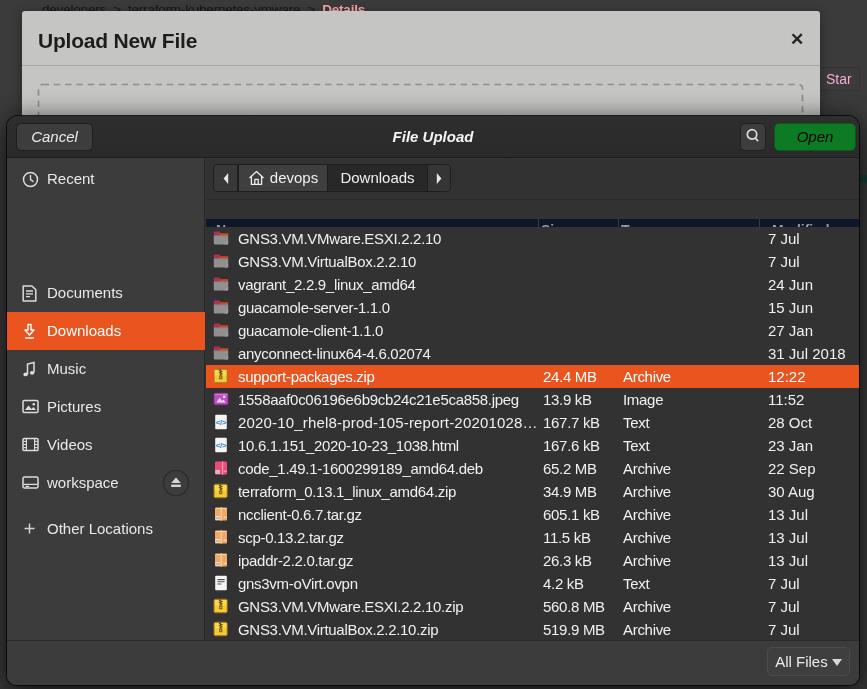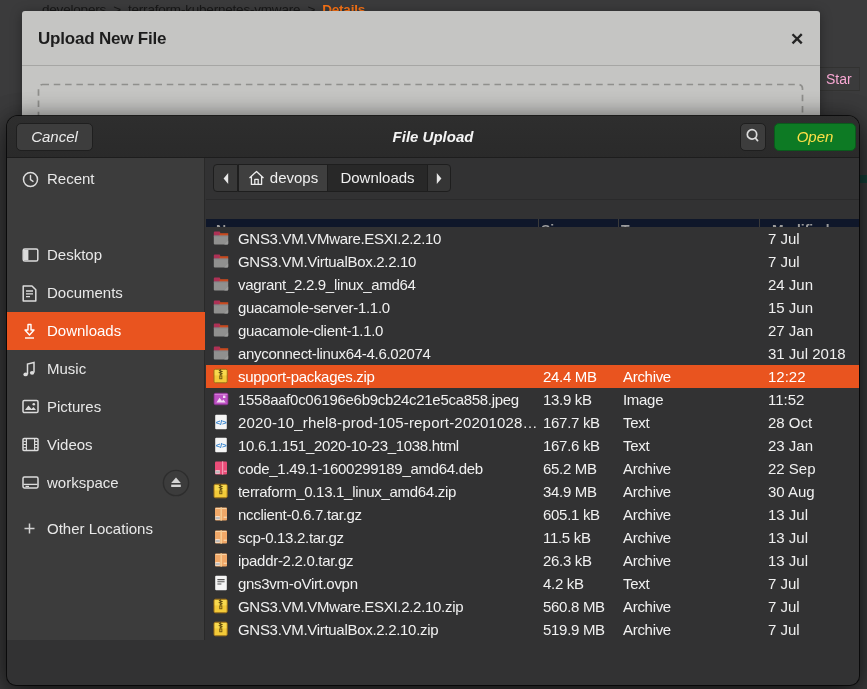--- a/index.html
+++ b/index.html
@@ -2,40 +2,40 @@
 <html><head>
 <meta charset="utf-8">
 <style>
   * { margin:0; padding:0; box-sizing:border-box; }
   html,body { width:867px; height:689px; overflow:hidden; }
   body { background:#3b3b3c; font-family:"Liberation Sans",sans-serif; position:relative; }
   .abs { position:absolute; }
 
   
   .crumb { left:42px; top:3px; height:14px; line-height:14px; font-size:13.5px; color:#181818; letter-spacing:-0.2px; }
-  .crumb b { color:#f97316;text-align:right; }
+  .crumb b { color:#fca5a5;text-align:right; }
   .starcell { left:819px; top:67px; width:41px; height:24px; border-top:1px solid #323231; border-bottom:1px solid #323231; border-right:1px solid #343433; color:#f9a8d4; font-size:14px; line-height:23px; padding-left:7px; }
   .tealbar { left:859px; top:175px; width:8px; height:8px; background:#164039; }
 
   
   .modal { left:22px; top:11px; width:798px; height:105px; background:#c5c5c3; border-radius:3px 3px 0 0; box-shadow:0 2px 12px rgba(0,0,0,0.35); }
   .modal-head { position:absolute; left:0; top:0; right:0; height:55px; border-bottom:1px solid #a6a6a4; }
-  .modal-title { position:absolute; left:16px; top:18px; font-size:17px; font-weight:bold; color:#1d1d1d; letter-spacing:-0.2px;}
+  .modal-title { position:absolute; left:16px; top:18px; font-size:21px; font-weight:bold; color:#1d1d1d; letter-spacing:-0.2px;}
   .modal-x { position:absolute; right:13px; top:19px; width:20px; height:20px; color:#242424; font-size:17px; line-height:19px; font-weight:bold; text-align:center;}
   
 
   
   .dlg { left:7px; top:116px; width:852px; height:569px; background:#323233; border-radius:11px 11px 9px 9px; overflow:hidden; box-shadow:0 12px 30px rgba(0,0,0,0.5), 0 0 22px rgba(0,0,0,0.38), 0 0 0 1px rgba(12,12,12,0.85); }
 
   .hbar { position:absolute; left:0; top:0; width:852px; height:42px; background:linear-gradient(#2e2e2e,#2a2a2a); border-bottom:1px solid #1d1d1d;font-style:italic; }
   .btn { position:absolute; top:6.5px; height:28px; background:#3d3d3d; border:1px solid #1f1f1f; border-radius:5px; color:#eaeaea; font-size:15px; line-height:26px; text-align:center; }
   #cancel { left:9px; width:77px; }
   #searchb { left:733px; width:26px; }
   .htitle { position:absolute; left:0; width:852px; top:0; height:42px; line-height:42px; text-align:center; color:#f4f4f4; font-weight:bold; font-size:15px; }
-  #openb { left:767px; width:82px; background:#0d7a24; border-color:#0a5a1c; color:#fde047; }
+  #openb { left:767px; width:82px; background:#0d7a24; border-color:#0a5a1c; color:#000000; }
 
   
   .side { position:absolute; left:0; top:42px; width:198px; height:482px; background:#3c3c3c; border-right:1px solid #292929; }
   .srow { position:absolute; left:0; width:198px; height:38px; color:#e8e8e8; font-size:15px; line-height:38px; }
   .srow .lbl { position:absolute; left:40px; top:0; }
   .srow svg { position:absolute; left:15px; top:11px; }
   .srow.sel { background:#e9541f; color:#ffffff; }
 
   
   .pbar-row { position:absolute; left:199px; top:42px; width:653px; height:42px; background:#323233; border-bottom:1px solid #2a2a2b; }
@@ -94,27 +94,20 @@
     <div class="btn" id="openb">Open</div>
   </div>
 
   <div class="side" id="sidebar">
       <div class="srow " style="top:2px">
         <svg width="17" height="17" viewBox="0 0 17 17">
           <circle cx="8.5" cy="8.5" r="7" fill="none" stroke="#dcdcdc" stroke-width="1.5"></circle>
           <path d="M8.5 4.5 V8.7 L11 10.4" fill="none" stroke="#dcdcdc" stroke-width="1.4" stroke-linecap="round"></path>
         </svg>
         <span class="lbl">Recent</span>
-      </div>
-      <div class="srow " style="top:78px">
-        <svg width="17" height="16" viewBox="0 0 17 16">
-          <rect x="1.2" y="2" width="14.6" height="12" rx="1.6" fill="none" stroke="#dcdcdc" stroke-width="1.5"></rect>
-          <rect x="2" y="2.8" width="4.4" height="10.4" fill="#dcdcdc"></rect>
-        </svg>
-        <span class="lbl">Desktop</span>
       </div>
       <div class="srow " style="top:116px">
         <svg width="15" height="17" viewBox="0 0 15 17">
           <path d="M1.2 1 H10 L13.8 4.8 V16 H1.2 Z" fill="none" stroke="#dcdcdc" stroke-width="1.5" stroke-linejoin="round"></path>
           <path d="M4 6 H11 M4 8.8 H11 M4 11.6 H8" stroke="#dcdcdc" stroke-width="1.3"></path>
         </svg>
         <span class="lbl">Documents</span>
       </div>
       <div class="srow sel" style="top:154px">
         <svg width="15" height="17" viewBox="0 0 15 17">
@@ -422,13 +415,20 @@
           <rect x="6.3" y="7.4" width="3" height="3.8" fill="#5f4a0e"></rect>
           <rect x="6.9" y="8.4" width="1.8" height="2" fill="#caa22c"></rect>
         </svg>
         <span class="cname">GNS3.VM.VirtualBox.2.2.10.zip</span>
         <span class="csize">519.9 MB</span>
         <span class="ctype">Archive</span>
         <span class="cdate">7 Jul</span>
       </div>
     </div>
 
+  <div class="bbar">
+    <div class="btn" id="allfiles">All Files
+      <svg width="10" height="7" viewBox="0 0 10 7" style="vertical-align:1px">
+          <path d="M0 0 L10 0 L5 7 Z" fill="#d8d8d8"></path>
+        </svg>
+    </div>
+  </div>
 </div>
 
 </body></html>

